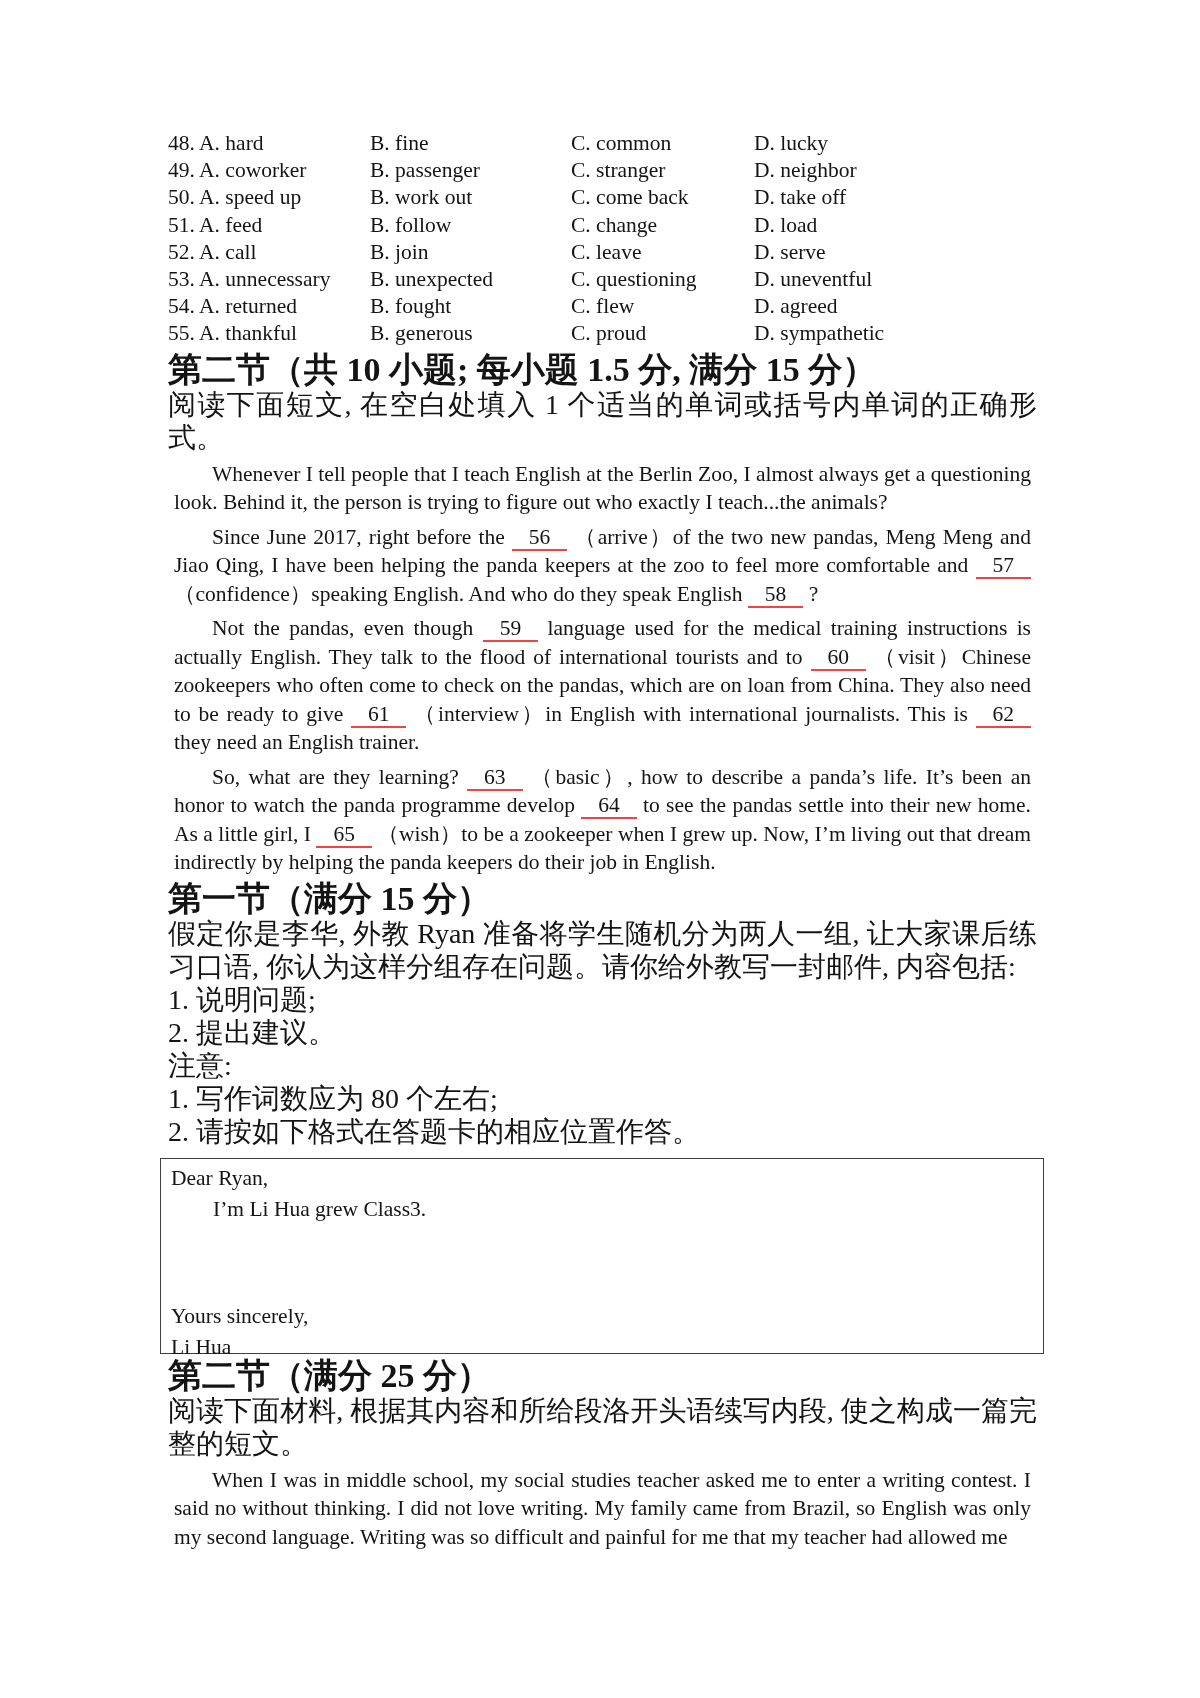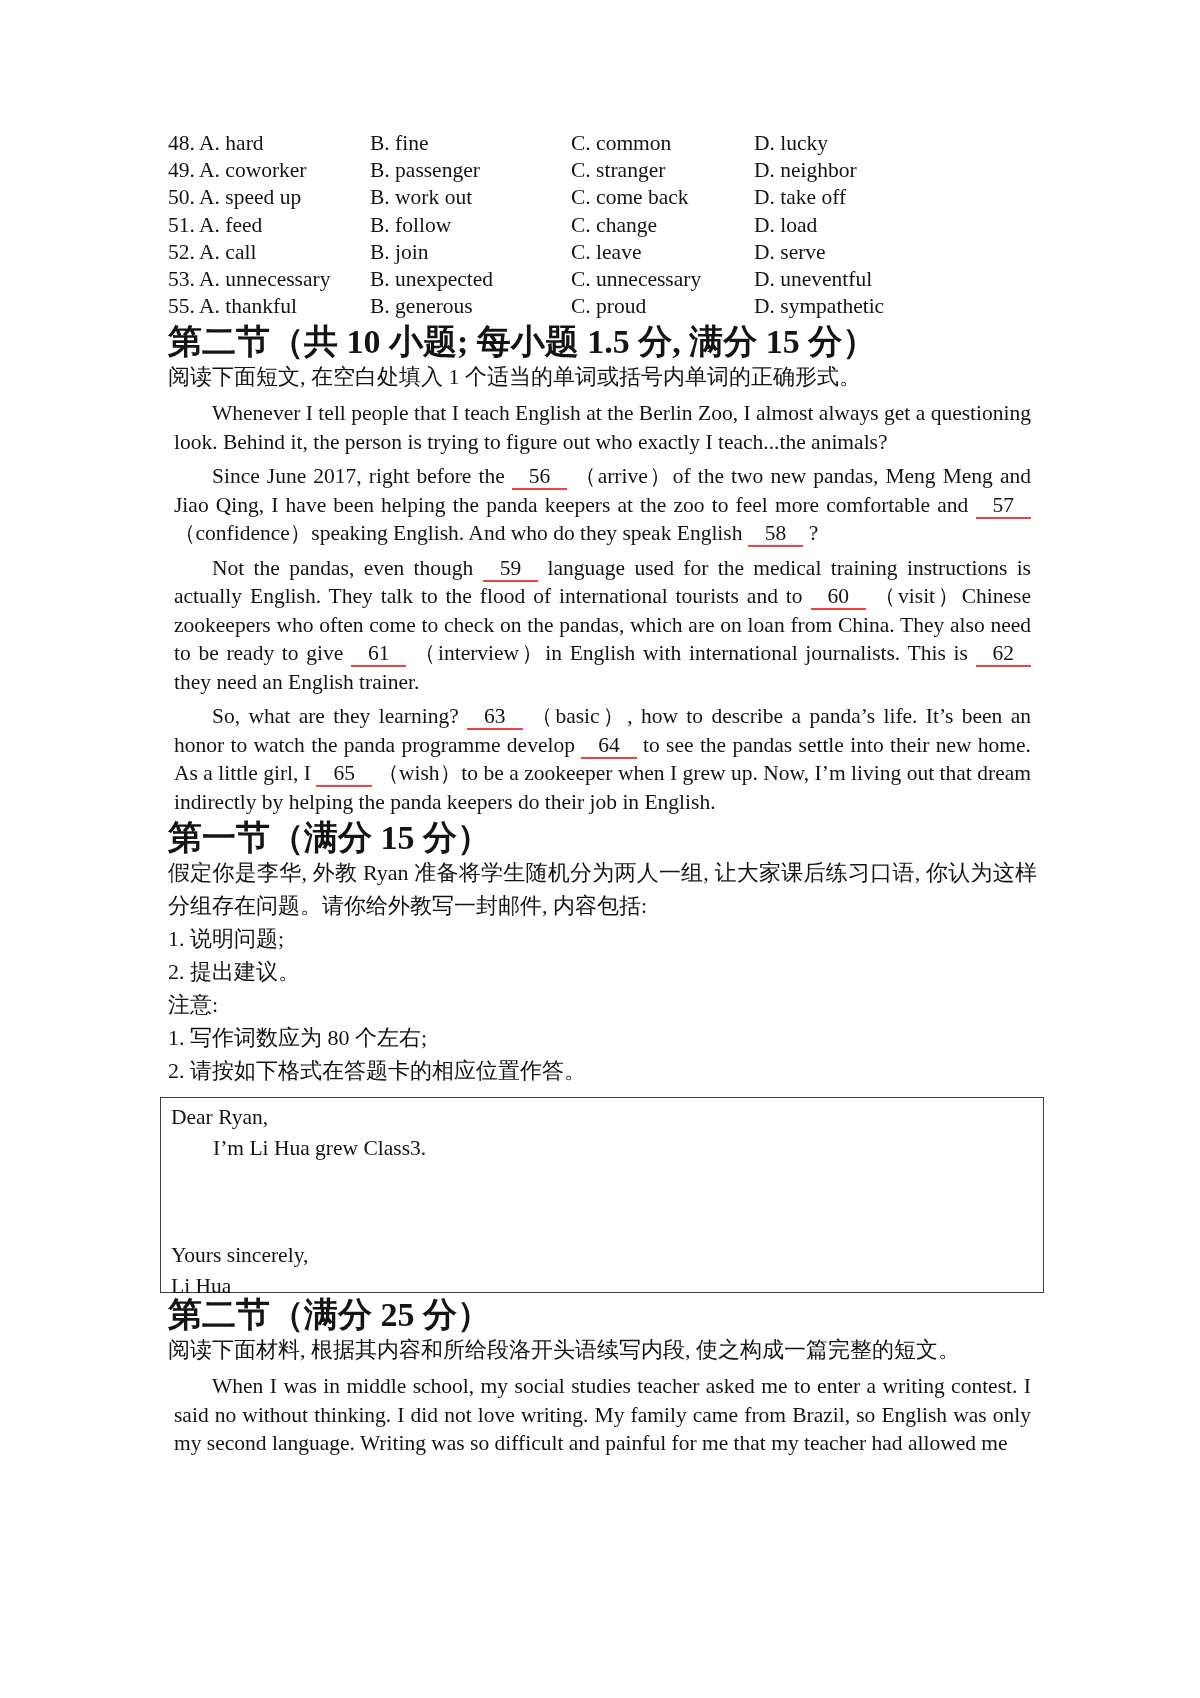--- a/index.html
+++ b/index.html
@@ -26,21 +26,21 @@
   
   .h-cn {
     font-weight:bold;
     font-size:34px;
     line-height:32px;
     margin:6px 0 2px 0;
   }
   .h-cn.big { font-size:26px; margin-top:10px; }
   
   .cn-line {
-    font-size:22px;
+    font-size:28px;
     line-height:33px;
     text-align:justify;
   }
   
   .para {
     margin:6px;
     font-size:21.5px;
     line-height:28.5px;
     text-align:justify;
     text-indent:38px;
@@ -98,22 +98,28 @@
       </div>
       <div class="mcq-row">
         <div class="mcq-cell a">52. A. call</div>
         <div class="mcq-cell b">B. join</div>
         <div class="mcq-cell c">C. leave</div>
         <div class="mcq-cell d">D. serve</div>
       </div>
       <div class="mcq-row">
         <div class="mcq-cell a">53. A. unnecessary</div>
         <div class="mcq-cell b">B. unexpected</div>
-        <div class="mcq-cell c">C. unnecessary</div>
+        <div class="mcq-cell c">C. questioning</div>
         <div class="mcq-cell d">D. uneventful</div>
+      </div>
+      <div class="mcq-row">
+        <div class="mcq-cell a">54. A. returned</div>
+        <div class="mcq-cell b">B. fought</div>
+        <div class="mcq-cell c">C. flew</div>
+        <div class="mcq-cell d">D. agreed</div>
       </div>
       <div class="mcq-row">
         <div class="mcq-cell a">55. A. thankful</div>
         <div class="mcq-cell b">B. generous</div>
         <div class="mcq-cell c">C. proud</div>
         <div class="mcq-cell d">D. sympathetic</div>
       </div>
     </div>
 
   <div class="h-cn">第二节（共 10 小题; 每小题 1.5 分, 满分 15 分）</div>

